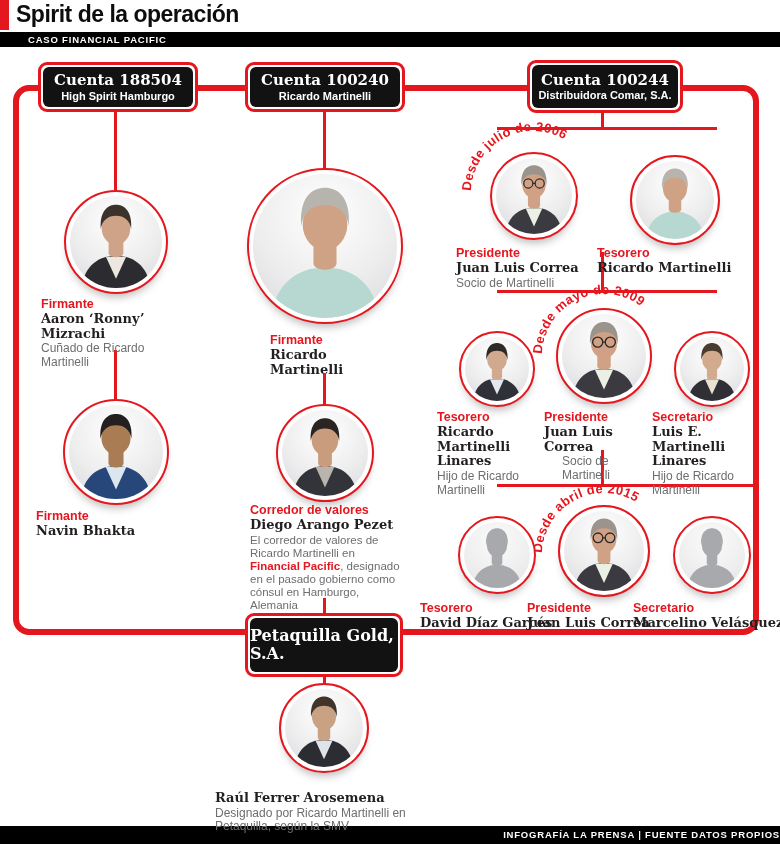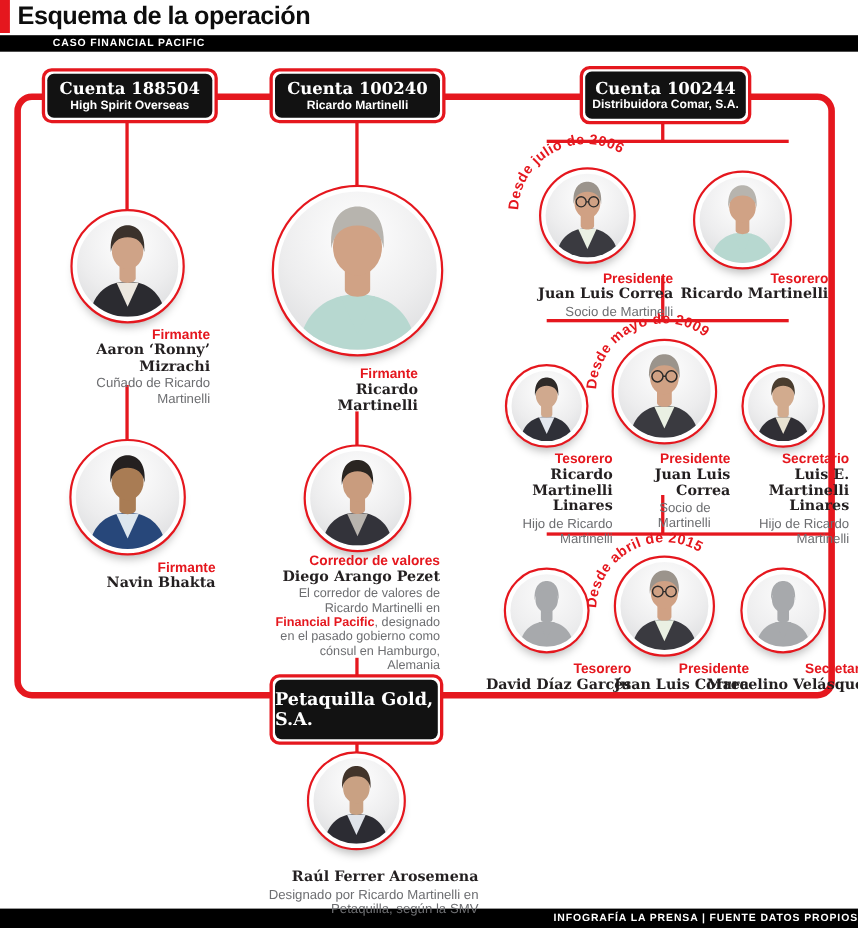--- a/index.html
+++ b/index.html
@@ -11,22 +11,22 @@
   }
   html,body{margin:0;padding:0;background:#fff;}
   #canvas{position:relative;width:780px;height:844px;background:#fff;overflow:hidden;
           font-family:"Liberation Sans",sans-serif;}
 
   
   .accent{position:absolute;left:0;top:0;width:9px;height:30px;background:var(--red);}
   .title{position:absolute;left:16px;top:1px;font:bold 23px "Liberation Sans",sans-serif;
          letter-spacing:-0.5px;color:#0d0d0d;white-space:nowrap;}
   .kicker{position:absolute;left:0;top:32px;width:780px;height:15px;background:#000;}
-  .kicker span{display:block;padding-left:0;font:bold 9.5px "Liberation Sans",sans-serif;
-         color:#fff;letter-spacing:.8px;line-height:15px;margin-left:48px;}
+  .kicker span{display:block;padding-left:28px;font:bold 9.5px "Liberation Sans",sans-serif;
+         color:#fff;letter-spacing:.8px;line-height:15px;}
 
   
   .footer{position:absolute;left:0;top:826px;width:780px;height:18px;background:#000;}
   .footer span{display:block;text-align:right;font:bold 9.5px "Liberation Sans",sans-serif;
          color:#fff;letter-spacing:.8px;line-height:18px;}
 
   
   .frame{position:absolute;left:13px;top:85px;width:746px;height:550px;
          border:6px solid var(--red);border-radius:16px;z-index:0;box-sizing:border-box;}
 
@@ -57,21 +57,21 @@
   .v-martinelli{--skin:#d0a285;--hair:#b7b4ae;--torso:#b7d8d0;--shirt:#b7d8d0;}
   .v-correa   {--skin:#d0a184;--hair:#9b948c;--torso:#3a3a40;--shirt:#eaf0e3;--glasses:1;}
   .v-arango   {--skin:#c99c7e;--hair:#2a2521;--torso:#33333a;--shirt:#b9b4ae;}
   .v-linares-r{--skin:#d0a98e;--hair:#2e2a28;--torso:#2f3038;--shirt:#e3e7ef;}
   .v-linares-l{--skin:#d2ab8e;--hair:#4a3d2f;--torso:#302f35;--shirt:#e8e2d2;}
   .v-ferrer   {--skin:#c9a183;--hair:#41342a;--torso:#2c2c33;--shirt:#dfe3ea;}
   .v-sil      {--skin:var(--sil);--hair:var(--sil);--torso:var(--sil);--shirt:var(--sil);}
   .v-sil .ph  {background:radial-gradient(circle at 50% 28%,#fbfbfb 0%,#efeff0 55%,#e2e3e4 100%);}
 
   
-  .cap{position:absolute;text-align:right;z-index:3;}
+  .cap{position:absolute;text-align:left;z-index:3;}
   .cap .role{font:bold 12.5px "Liberation Sans",sans-serif;color:var(--red);line-height:1.15;}
   .cap .nm{font:bold 13px "DejaVu Serif",serif;color:var(--name);line-height:1.12;margin-top:1px;}
   .cap .ds{font:12px "Liberation Sans",sans-serif;color:var(--muted);line-height:1.13;margin-top:1px;}
   .cap .ds .hl{color:var(--red);font-weight:bold;}
   .cap.narrow-ds .ds{max-width:84px;margin-left:auto;margin-right:auto;}
   .cap.small-ds .ds{font-size:11.5px;}
 
   
   .arc{position:absolute;z-index:3;overflow:visible;}
   .arc text{font:bold 13px "Liberation Sans",sans-serif;fill:var(--red);letter-spacing:.4px;}
@@ -92,21 +92,21 @@
           <circle cx="57.5" cy="33.5" r="6"></circle>
         <path d="M48.5,33.5 h3"></path>
       </g>
     </g>
   </defs>
 </svg>
 
 <div id="canvas">
 
   <div class="accent"></div>
-  <div class="title">Esquema de la operación</div>
+  <div class="title">Spirit de la operación</div>
   <div class="kicker">
     <span>CASO FINANCIAL PACIFIC</span>
   </div>
 
   <div class="frame"></div>
   <div class="vline" style="left:114px;top:108px;height:86px"></div>
   <div class="vline" style="left:114px;top:350px;height:54px"></div>
   <div class="vline" style="left:323px;top:108px;height:64px"></div>
   <div class="vline" style="left:323px;top:374px;height:33px"></div>
   <div class="vline" style="left:323px;top:598px;height:18px"></div>
@@ -114,21 +114,21 @@
   <div class="vline" style="left:601px;top:108px;height:22px"></div>
   <div class="hline" style="left:497px;top:127px;width:220px"></div>
   <div class="vline" style="left:601px;top:252px;height:40px"></div>
   <div class="hline" style="left:497px;top:290px;width:220px"></div>
   <div class="vline" style="left:601px;top:450px;height:36px"></div>
   <div class="hline" style="left:497px;top:484px;width:262px"></div>
 
   <div class="acct" style="left:38px;top:62px;width:160px;height:50px">
     <div class="in">
       <div class="t">Cuenta 188504</div>
-      <div class="s">High Spirit Overseas</div>
+      <div class="s">High Spirit Hamburgo</div>
     </div>
   </div>
   <div class="acct" style="left:245px;top:62px;width:160px;height:50px">
     <div class="in">
       <div class="t">Cuenta 100240</div>
       <div class="s">Ricardo Martinelli</div>
     </div>
   </div>
   <div class="acct" style="left:527px;top:60px;width:156px;height:53px">
     <div class="in">

